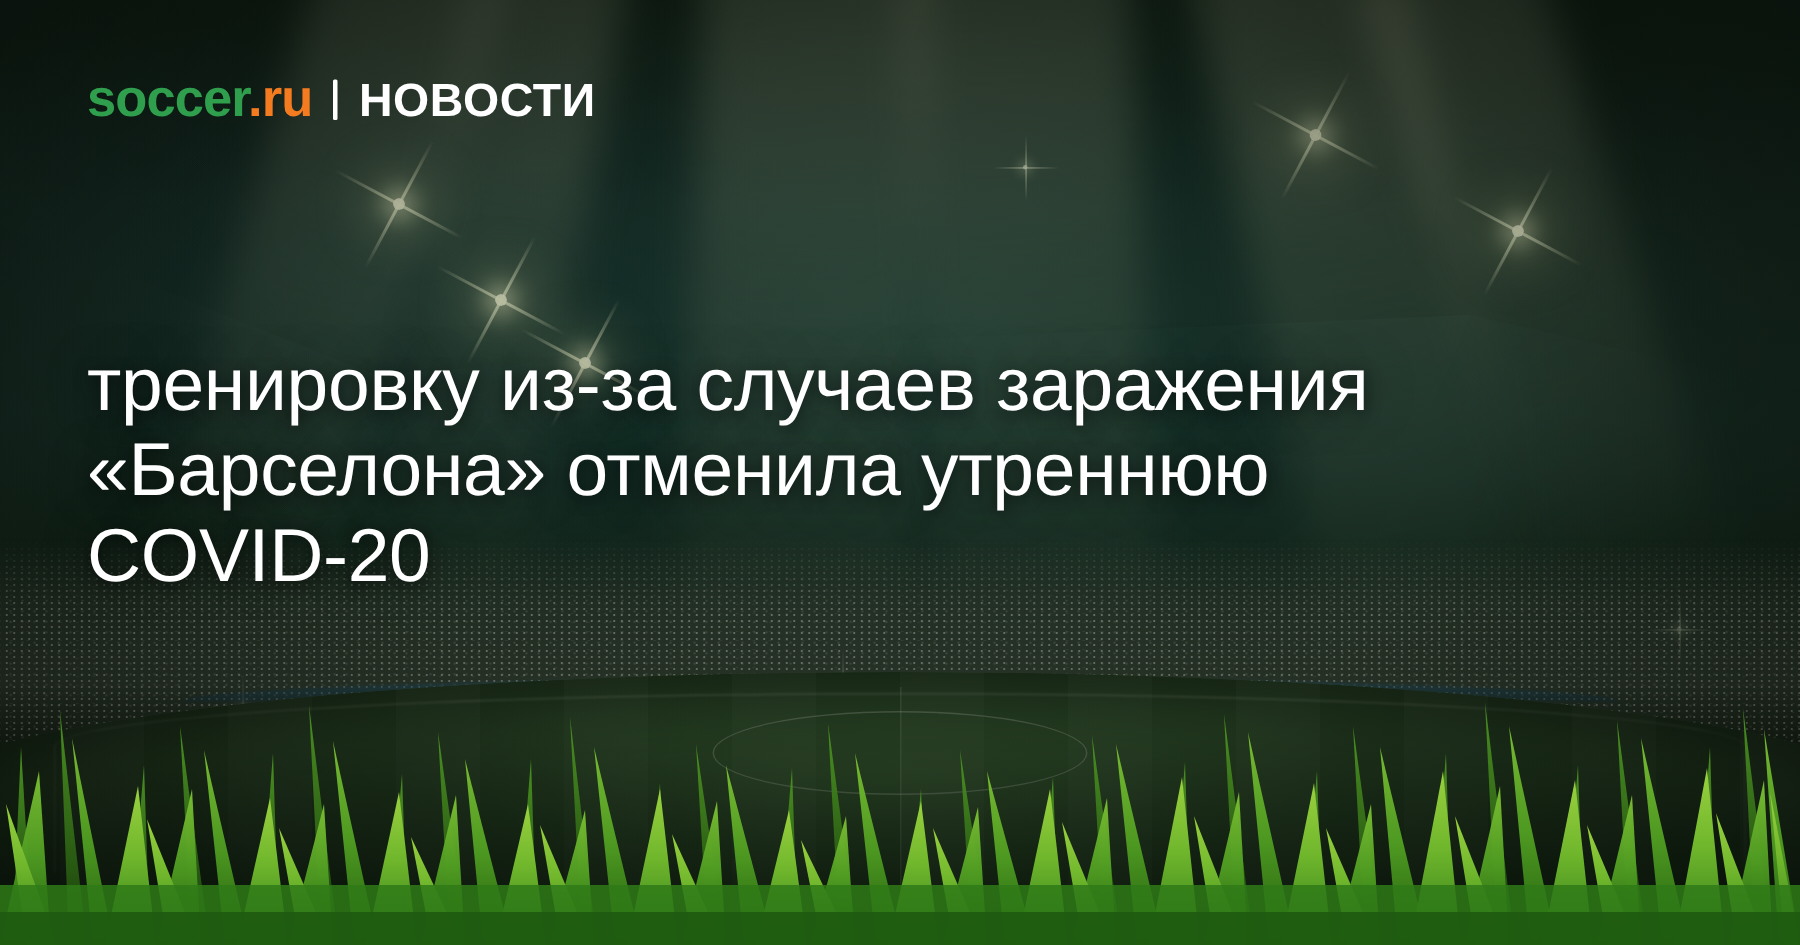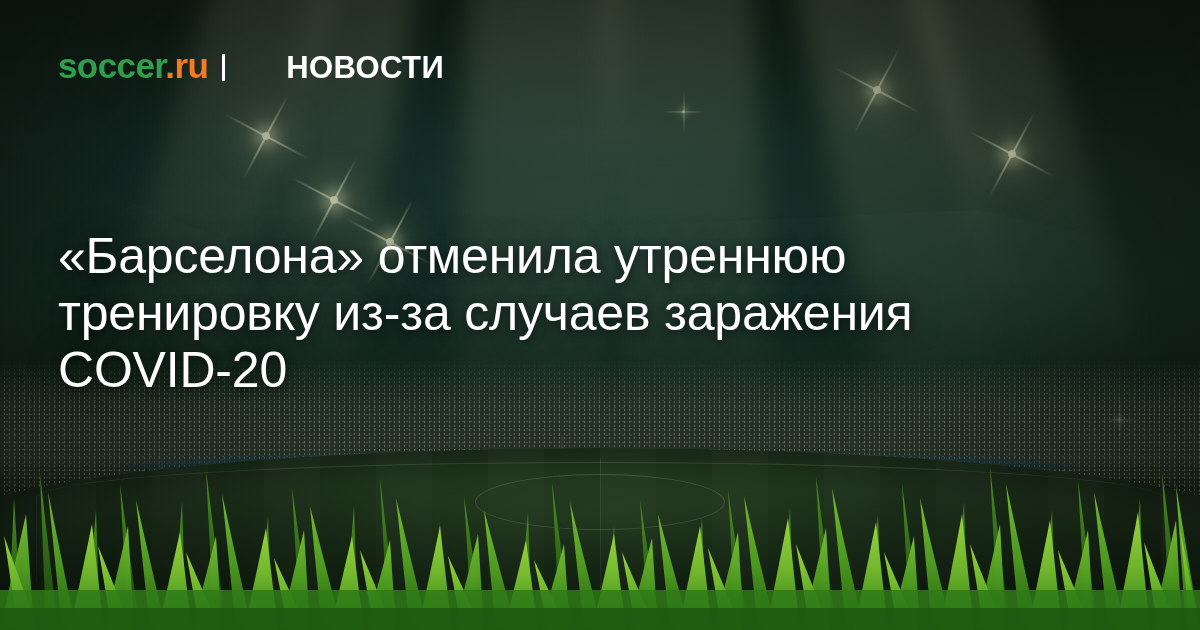--- a/index.html
+++ b/index.html
@@ -245,21 +245,20 @@
     transform:translateY(3px);
     border-radius:1px;
   }
   .section{
     font-size:31px;
     font-weight:bold;
     color:#ffffff;
     letter-spacing:.4px;
     line-height:1;
     white-space:nowrap;
-    margin-left:47px;
   }
 
   .headline{
     position:absolute;
     left:58px;
     top:228px;
     width:1010px;
     z-index:6;
     color:#ffffff;
     font-size:50px;
@@ -458,18 +457,18 @@
 
   <div class="brandbar">
     <div class="logo">
       <span class="w-soccer">soccer</span><span class="w-ru">.ru</span>
     </div>
     <span class="sep"></span>
     <div class="section">НОВОСТИ</div>
   </div>
 
   <h1 class="headline">
+    <span class="ln">тренировку из-за случаев заражения</span>
     <span class="ln">«Барселона» отменила утреннюю</span>
-    <span class="ln">тренировку из-за случаев заражения</span>
     <span class="ln">COVID-20</span>
   </h1>
 
 </div>
 
 </body></html>

